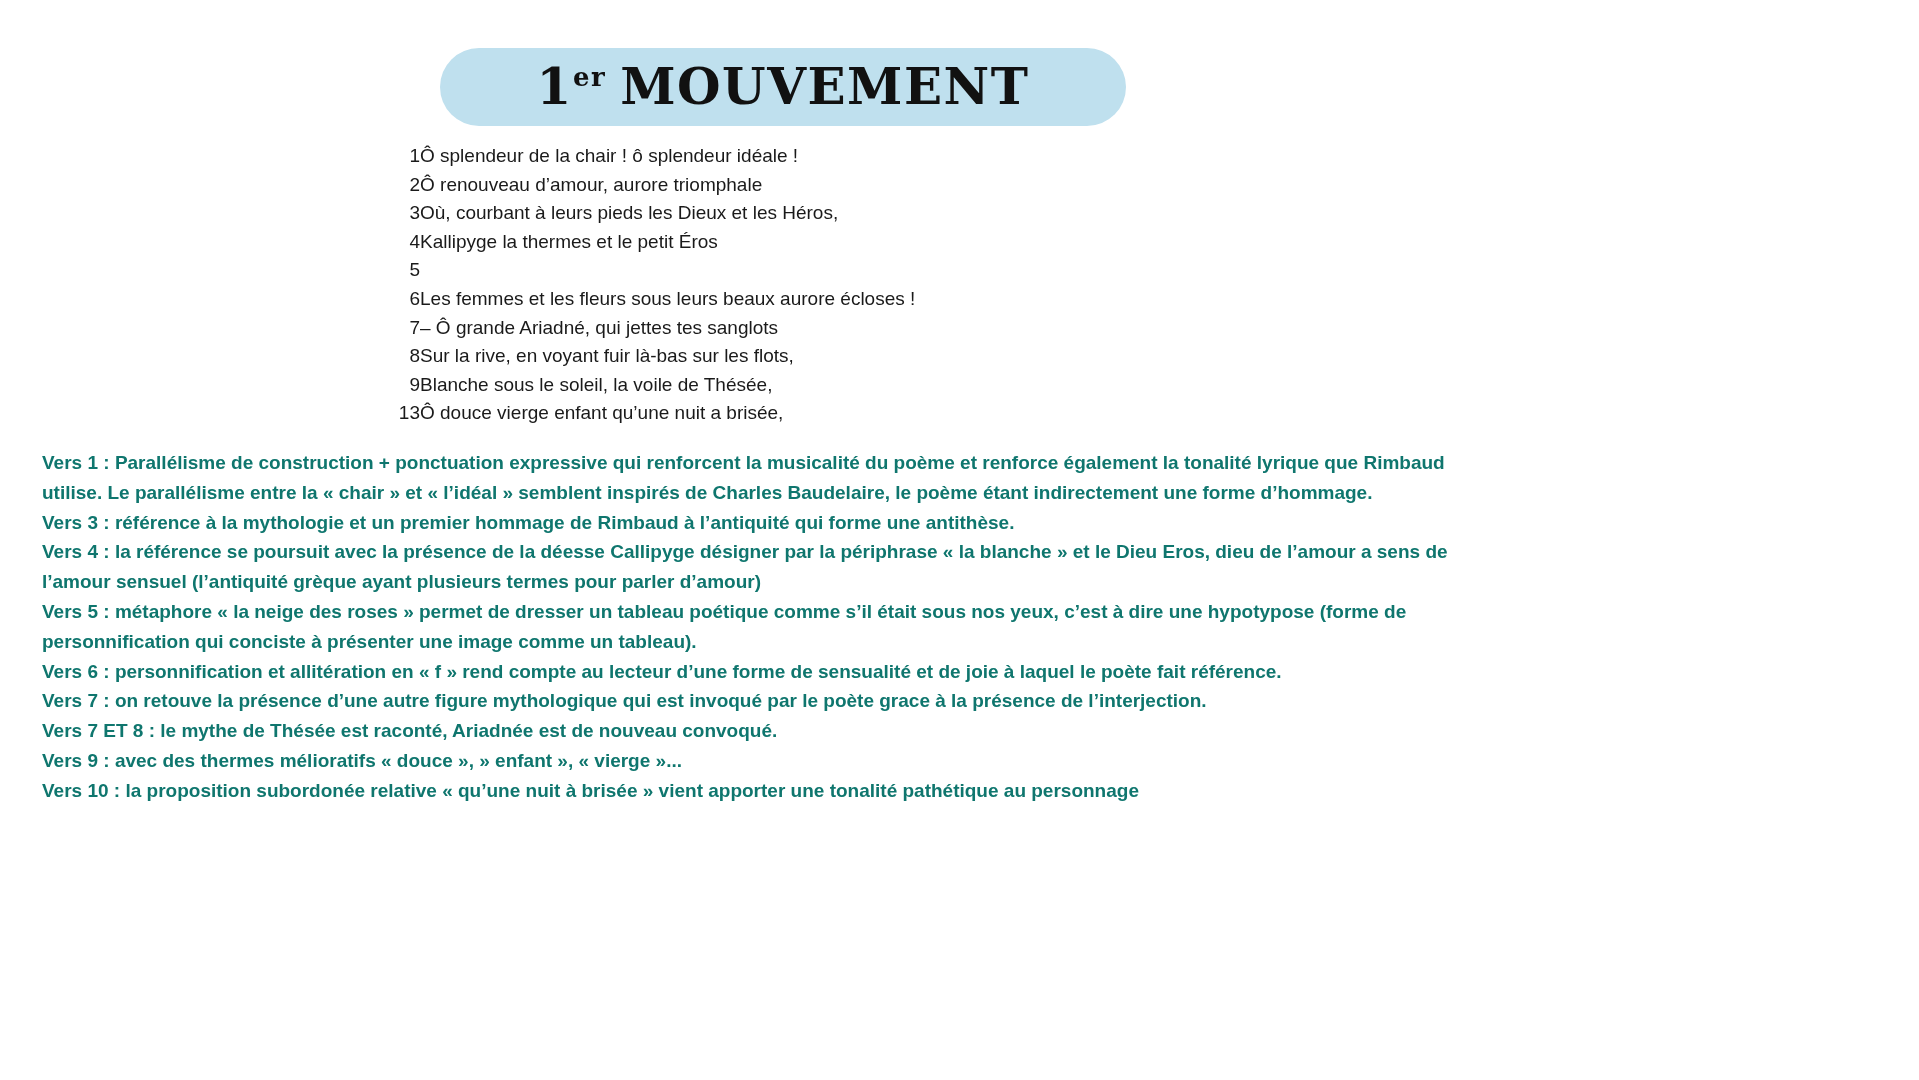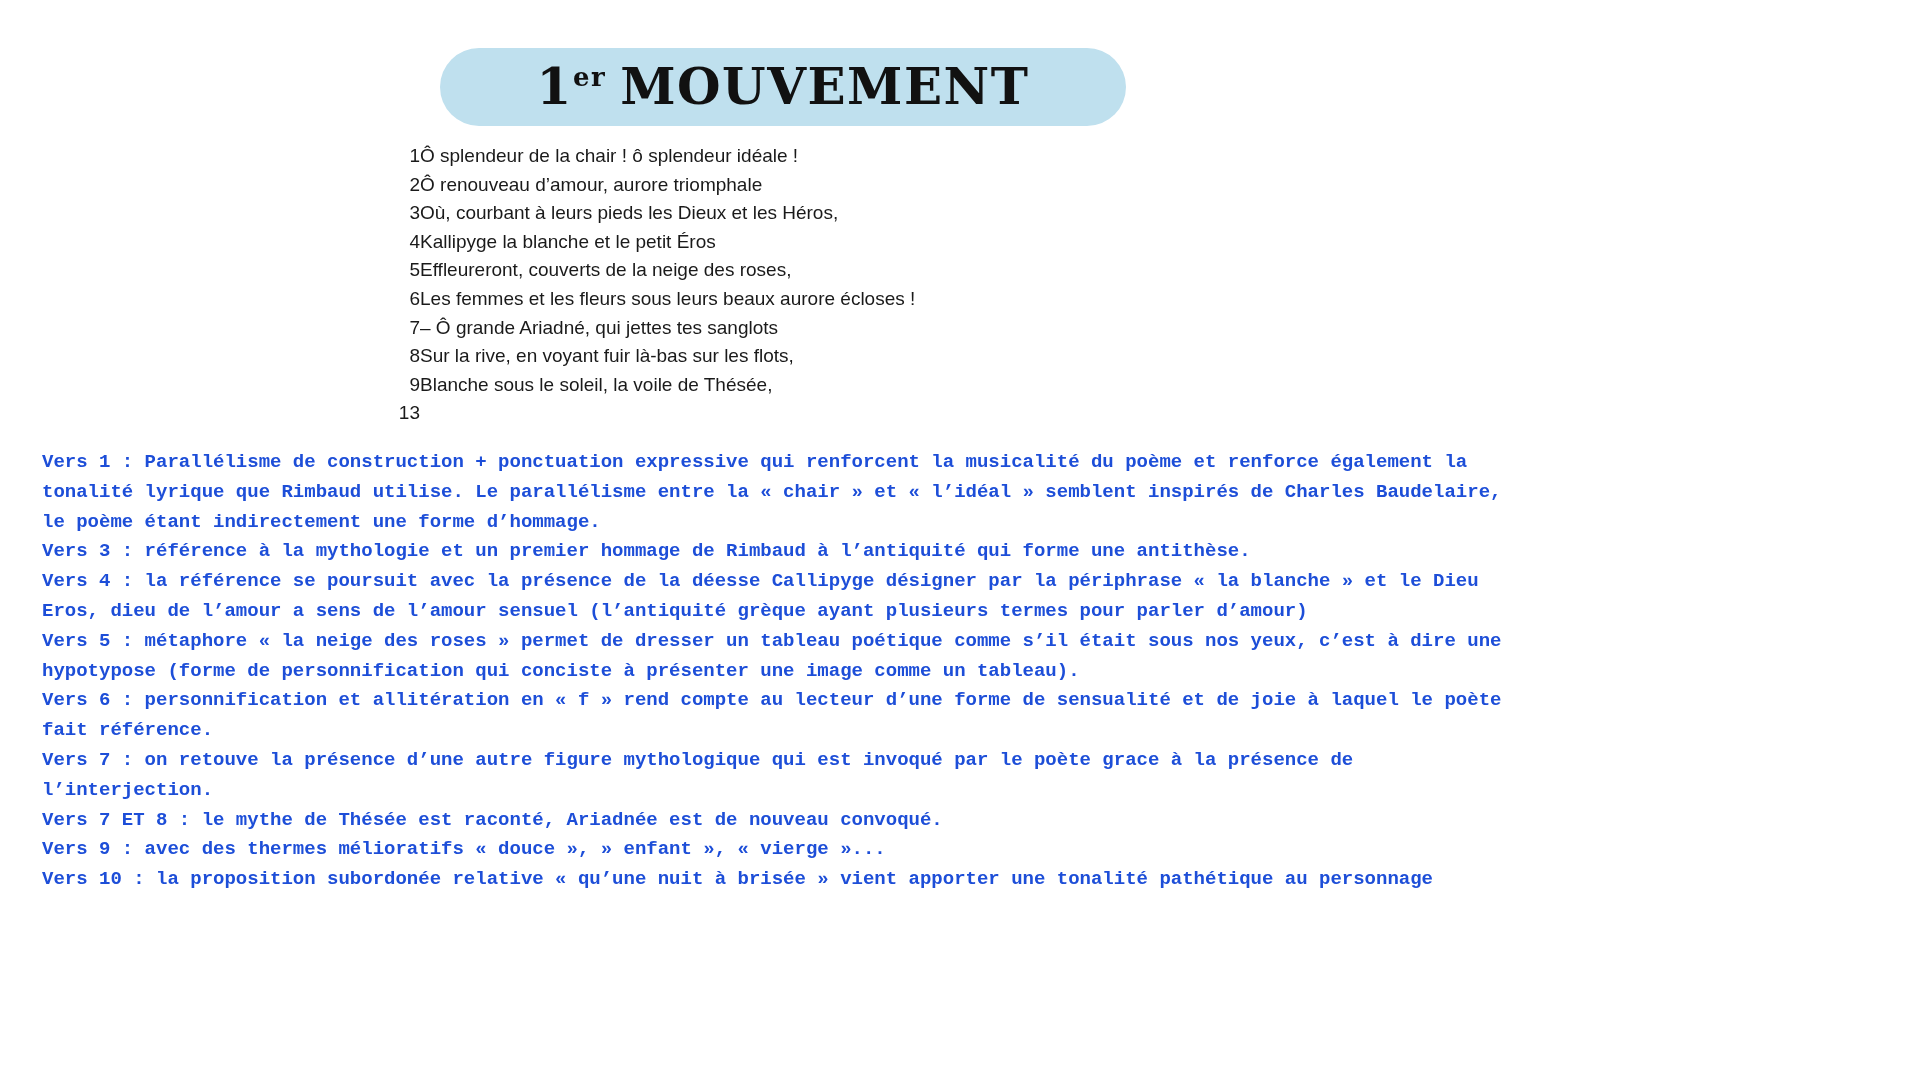--- a/index.html
+++ b/index.html
@@ -50,25 +50,25 @@
     flex: none;
     width: 70px;
     text-align: right;
   }
   .verse-text { }
 
   
   .analysis {
     margin: 20px 0 0 42px;
     width: 1468px;
-    font-family: Liberation Mono, monospace;
+    font-family: Liberation Sans, sans-serif;
     font-weight: bold;
     font-size: 19px;
     line-height: 29.8px;
-    color: #1d4ed8;
+    color: #0f766e;
   }
   .analysis p { margin: 0; }
 </style>
 </head>
 <body>
 
 <div class="banner" style="background: rgb(191, 224, 238);">
   <h1><span>1</span><sup>er</sup><span class="title-word">MOUVEMENT</span></h1>
 </div>
 
@@ -84,26 +84,25 @@
       <span class="verse-text">Ô renouveau d’amour, aurore triomphale</span>
     </div>
 
     <div class="poem-row">
       <span class="verse-number">3</span>
       <span class="verse-text">Où, courbant à leurs pieds les Dieux et les Héros,</span>
     </div>
 
     <div class="poem-row">
       <span class="verse-number">4</span>
-      <span class="verse-text">Kallipyge la blanche et le petit Éros</span>
+      <span class="verse-text">Kallipyge la thermes et le petit Éros</span>
     </div>
 
     <div class="poem-row">
       <span class="verse-number">5</span>
-      <span class="verse-text">Effleureront, couverts de la neige des roses,</span>
     </div>
 
     <div class="poem-row">
       <span class="verse-number">6</span>
       <span class="verse-text">Les femmes et les fleurs sous leurs beaux aurore écloses !</span>
     </div>
 
     <div class="poem-row">
       <span class="verse-number">7</span>
       <span class="verse-text">– Ô grande Ariadné, qui jettes tes sanglots</span>
@@ -114,20 +113,21 @@
       <span class="verse-text">Sur la rive, en voyant fuir là-bas sur les flots,</span>
     </div>
 
     <div class="poem-row">
       <span class="verse-number">9</span>
       <span class="verse-text">Blanche sous le soleil, la voile de Thésée,</span>
     </div>
 
     <div class="poem-row">
       <span class="verse-number">13</span>
+      <span class="verse-text">Ô douce vierge enfant qu’une nuit a brisée,</span>
     </div>
   </div>
 
 <div class="analysis">
 
     <p>Vers 1 : Parallélisme de construction + ponctuation expressive qui renforcent la musicalité du poème et renforce également la tonalité lyrique que Rimbaud utilise. Le parallélisme entre la « chair » et « l’idéal » semblent inspirés de Charles Baudelaire, le poème étant indirectement une forme d’hommage.</p>
 
 
     <p>Vers 3 : référence à la mythologie et un premier hommage de Rimbaud à l’antiquité qui forme une antithèse.</p>
 

